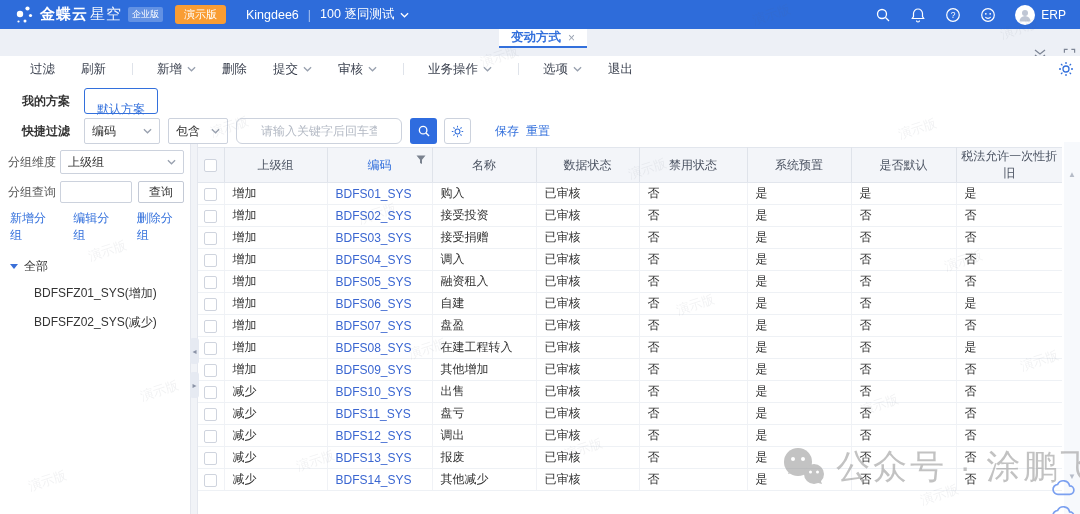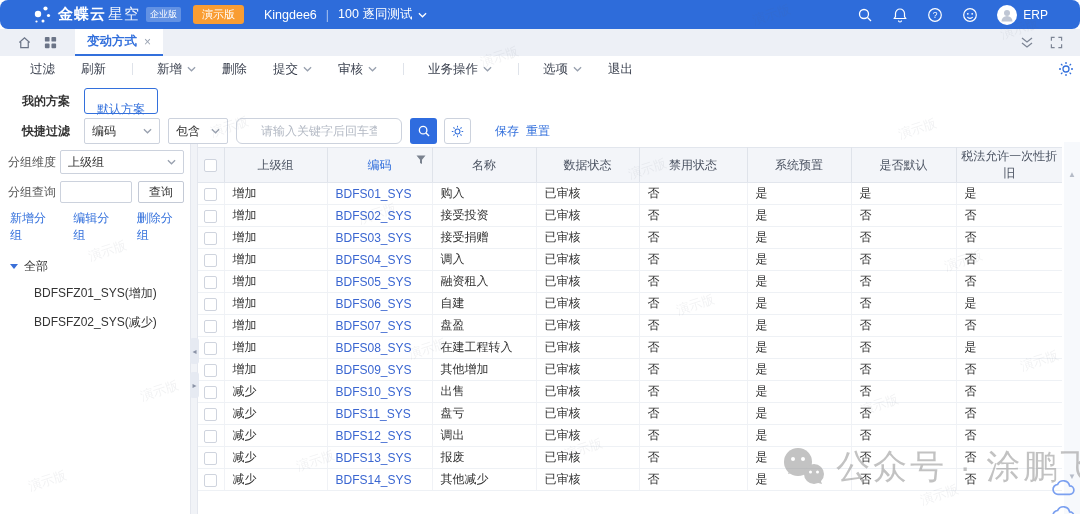--- a/index.html
+++ b/index.html
@@ -1,36 +1,36 @@
 <!DOCTYPE html>
 <html><head>
 <meta charset="utf-8">
 <style>
   * { margin:0; padding:0; box-sizing:border-box; }
   html,body { width:1080px; height:514px; overflow:hidden; }
   body { font-family:"Liberation Sans","DejaVu Sans",sans-serif; font-size:12px; color:#333; background:#fff; position:relative; }
 
   
-  .topbar { position:absolute; left:0; top:0; width:1080px; height:29px; background:#2e6cda; display:flex; align-items:center; padding:0 32px; color:#fff; z-index:5;border-radius:8px;}
+  .topbar { position:absolute; left:0; top:0; width:1080px; height:29px; background:#2e6cda; display:flex; align-items:center; padding:0 14px; color:#fff; z-index:5;}
   .logo-dots { width:22px; height:22px; margin-right:4px; }
   .brand { font-size:15px; letter-spacing:1px; display:flex; align-items:center; }
   .brand .b1 { font-weight:bold; }
   .brand .b2 { font-weight:300; opacity:.92; margin-left:2px; }
   .edition-badge { font-size:9px; background:rgba(255,255,255,.25); border-radius:2px; padding:1px 4px; margin-left:6px; }
   .demo-badge { font-size:11px; background:#f99d33; border-radius:3px; padding:2px 9px; margin-left:12px; }
   .account { display:flex; align-items:center; margin-left:20px; font-size:12.5px; }
   .account .sep { opacity:.55; margin:0 9px; }
   .chev { width:9px; height:6px; margin-left:6px; }
   .top-right { margin-left:auto; display:flex; align-items:center; gap:19px; }
   .tb-icon { width:16px; height:16px; display:block; }
   .avatar-wrap { display:flex; align-items:center; gap:6px; }
   .avatar { width:20px; height:20px; border-radius:50%; background:#fff; display:flex; align-items:center; justify-content:center; overflow:hidden; }
 
   
-  .tabbar { position:absolute; left:0; top:29px; width:1080px; height:27px; background:#edf0f6; display:flex; align-items:center; padding:0 17px; z-index:4;}
+  .tabbar { position:absolute; left:0; top:29px; width:1080px; height:27px; background:#edf0f6; display:flex; align-items:center; padding:0 4px; z-index:4;flex-direction:column;}
   .nav-ic { width:15px; height:15px; margin-right:11px; }
   .tab { height:27px; background:#fff; display:flex; align-items:center; gap:7px; padding:0 12px; margin-left:6px; border-bottom:2px solid #3370dc; }
   .tab .tab-label { color:#3370dc; font-weight:bold; font-size:12.5px; }
   .tab .tab-close { color:#9aa3b2; font-size:12px; cursor:pointer; }
   .tabbar-right { margin-left:auto; display:flex; align-items:center; gap:16px; }
 
   
   .toolbar { position:absolute; left:12px; top:56px; width:1080px; height:26px; background:#fff; display:flex; align-items:center; padding:0 18px; z-index:4;}
   .tb-items { display:flex; align-items:center; }
   .tb-item { display:flex; align-items:center; color:#3c4250; font-size:12.5px; margin-right:26px; cursor:pointer; }

